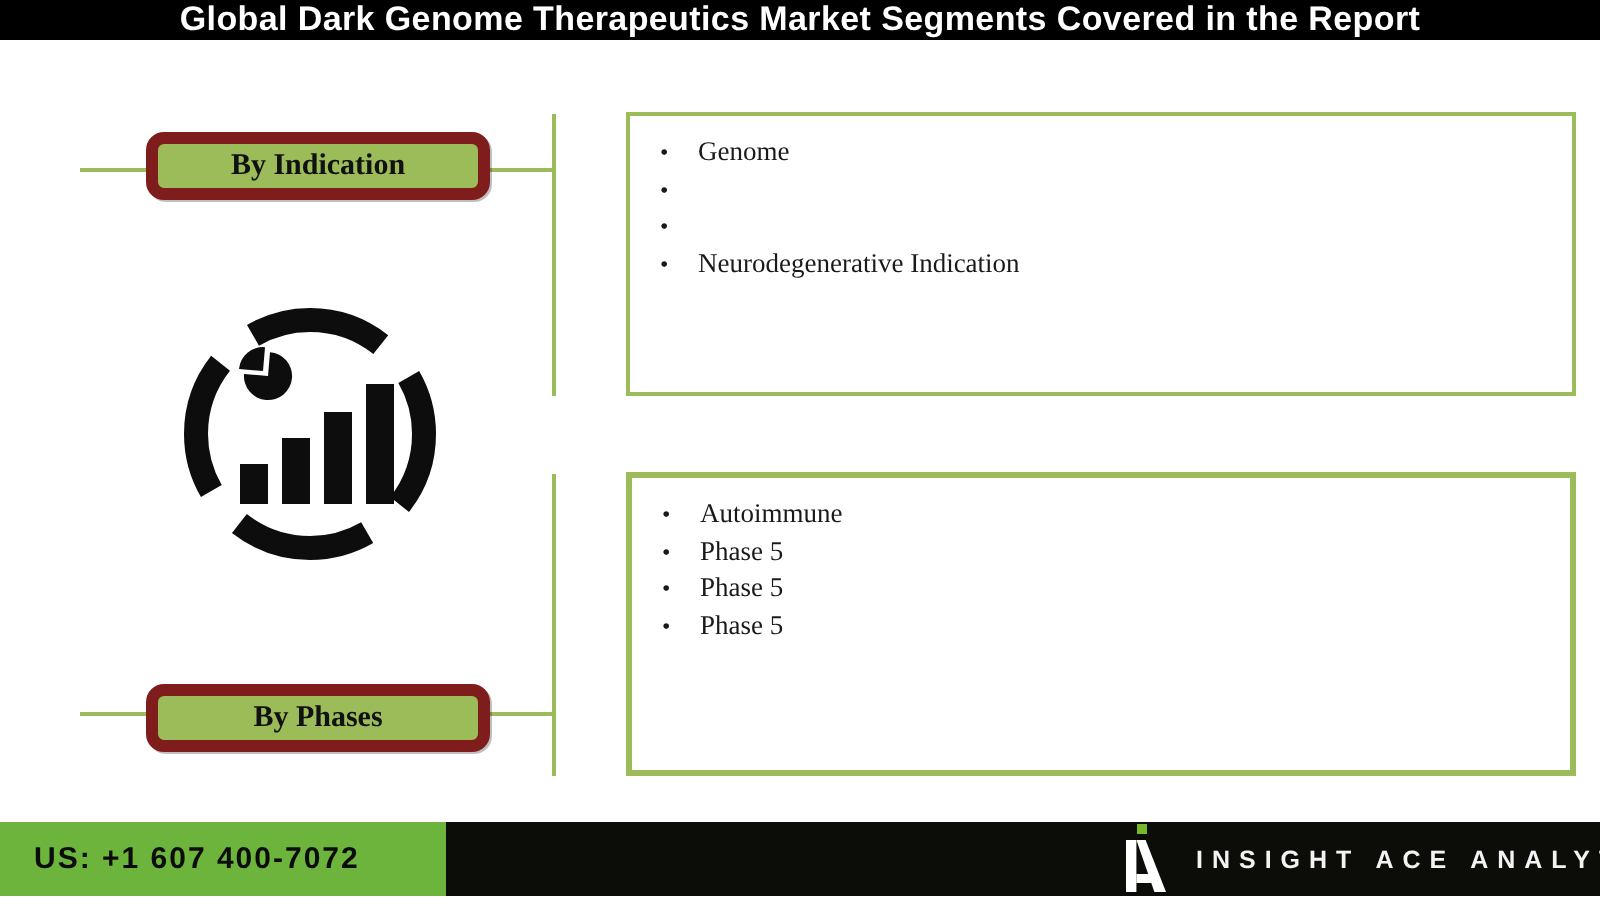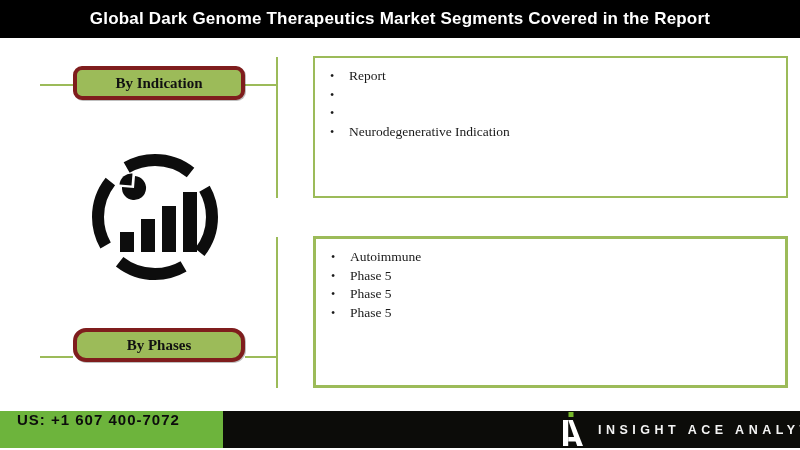--- a/index.html
+++ b/index.html
@@ -2,38 +2,38 @@
 <html><head>
 <meta charset="utf-8">
 <style>
   html,body{margin:0;padding:0;background:#fff;}
   #stage{
     position:relative;width:800px;height:450px;background:#ffffff;
     font-family:"Liberation Sans",sans-serif;overflow:hidden;
   }
   
   .title-bar{
-    position:absolute;left:0;top:0;width:800px;height:38px;background:#000000;
+    position:absolute;left:0;top:0;width:800px;height:20px;background:#000000;
     display:flex;align-items:center;justify-content:center;
   }
   .title-bar span{
     color:#ffffff;font-size:17px;font-weight:bold;letter-spacing:.2px;
   }
   
   .pill{
     position:absolute;left:73px;width:172px;height:34px;
-    background:#9cbb59;border:4px solid #7f1d1d;border-radius:9px;
+    background:#9cbb59;border:6px solid #7f1d1d;border-radius:9px;
     box-sizing:border-box;display:flex;align-items:center;justify-content:center;
     box-shadow:1px 1px 0 rgba(0,0,0,.25);
   }
   .pill span{
     font-family:"Liberation Serif",serif;font-weight:bold;font-size:15px;color:#111;
   }
   #pill-indication{top:66px;}
-  #pill-phases{top:328px;border-radius:13px;}
+  #pill-phases{top:342px;}
   
   .hline{position:absolute;height:2px;background:#9cbb59;}
   .vline{position:absolute;width:2px;background:#9cbb59;}
   #stub-left-1{left:40px;top:84px;width:33px;}
   #stub-right-1{left:245px;top:84px;width:32px;}
   #stub-left-2{left:40px;top:356px;width:33px;}
   #stub-right-2{left:245px;top:356px;width:32px;}
   #vline-1{left:276px;top:57px;height:141px;}
   #vline-2{left:276px;top:237px;height:151px;}
   
@@ -52,21 +52,21 @@
     line-height:18.5px;
   }
   .seg-box li .bullet{
     width:19px;flex:0 0 19px;font-size:12px;color:#1a1a1a;
   }
   
   #market-icon{position:absolute;left:80px;top:142px;width:150px;height:150px;}
   
   .footer-green{
     position:absolute;left:0;top:411px;width:223px;height:37px;background:#6db43c;
-    display:flex;padding-left:17px;box-sizing:border-box;
+    display:flex;align-items:center;padding-left:17px;box-sizing:border-box;
   }
   .footer-green span{
     color:#0c0c0c;font-weight:bold;font-size:15px;letter-spacing:1px;
   }
   .footer-black{
     position:absolute;left:223px;top:411px;width:577px;height:37px;background:#0c0c09;
   }
   .logo{position:absolute;left:339px;top:1px;width:22px;height:34px;}
   .brand-text{
     position:absolute;left:375px;top:0;height:37px;display:flex;align-items:center;
@@ -108,21 +108,21 @@
 
       <path d="M54 46 L55.0 34.1 A12 12 0 1 1 42.0 45.0 Z" fill="#0d0d0d"></path>
       <path d="M51.5 43.5 L39.5 42.5 A12 12 0 0 1 52.5 31.6 Z" fill="#0d0d0d"></path>
     </svg>
   </div>
 
   <div class="seg-box" id="box-indication">
     <ul>
       <li>
         <span class="bullet">•</span>
-        <span>Report</span>
+        <span>Genome</span>
       </li>
       <li>
         <span class="bullet">•</span>
       </li>
       <li>
         <span class="bullet">•</span>
       </li>
       <li>
         <span class="bullet">•</span>
         <span>Neurodegenerative Indication</span>

